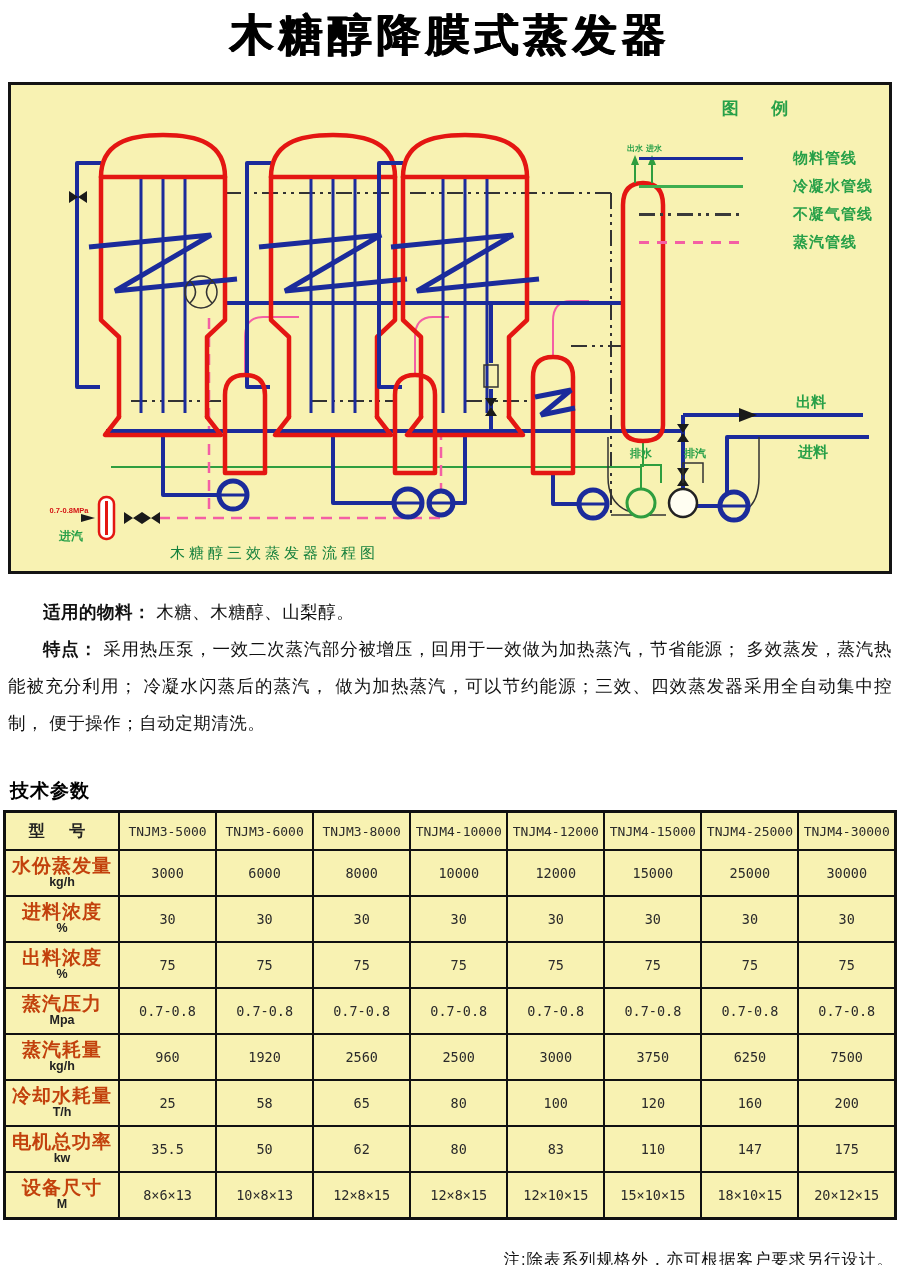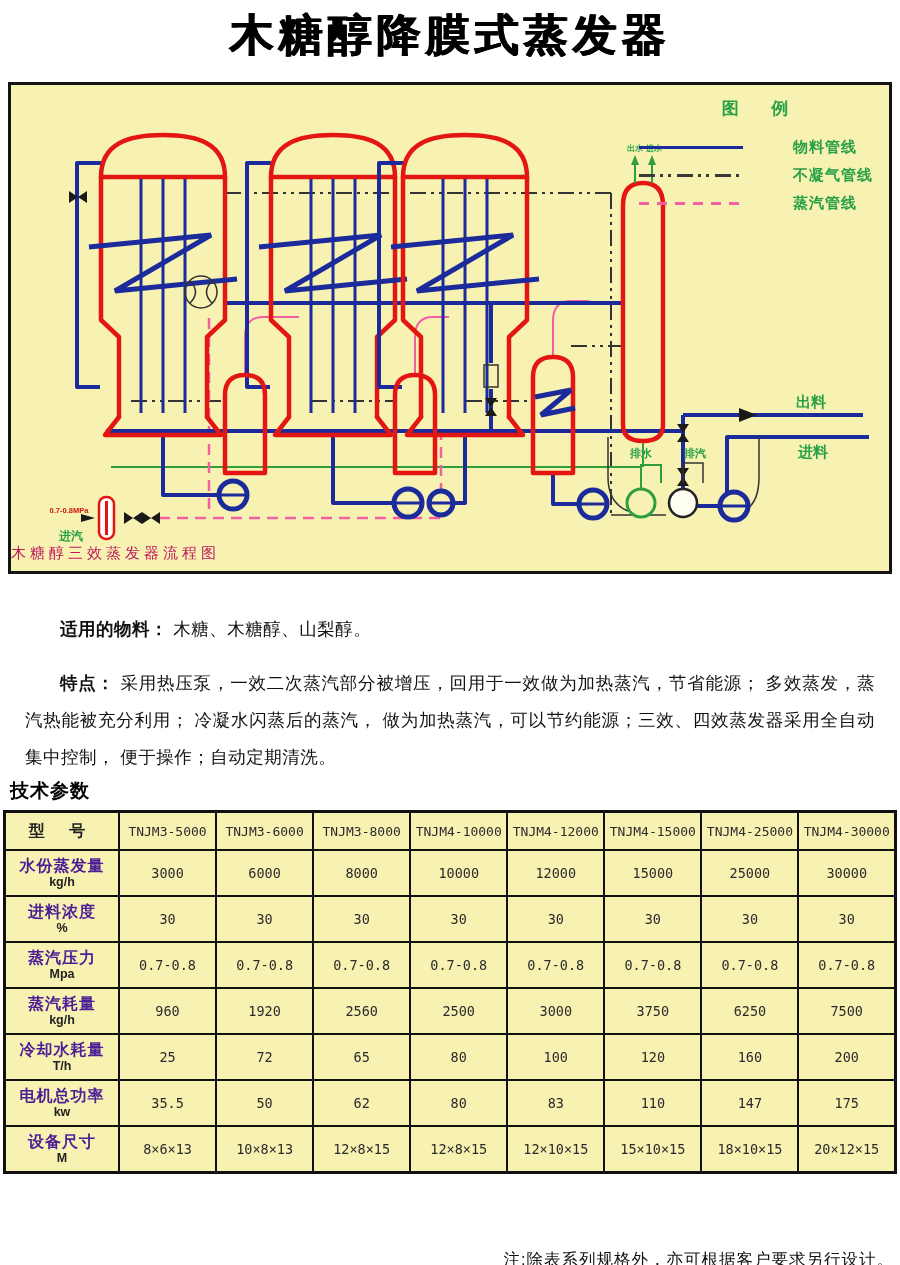--- a/index.html
+++ b/index.html
@@ -28,51 +28,51 @@
   .pk2{stroke:#333;stroke-width:1.5;fill:none;}
   .pump{stroke:#1b2b9b;stroke-width:5;fill:#f8f2b2;}
   .pumpg{stroke:#2f9e3f;stroke-width:3;fill:#f8f2b2;}
   .pumpk{stroke:#222;stroke-width:2.5;fill:#fffef2;}
   .vfill{fill:#1a1a1a;stroke:none;}
   .gtxt{fill:#27a048;font-weight:bold;font-family:"Liberation Sans",sans-serif;}
   .rtxt{fill:#d41414;font-weight:bold;font-family:"Liberation Sans",sans-serif;}
 
   .legend{position:absolute;left:628px;top:12px;width:246px;}
   .legend-title{color:#27a048;font-size:17px;font-weight:bold;letter-spacing:14px;
-    text-align:center;margin-bottom:13px;}
+    text-align:center;margin-bottom:24px;}
   .legend-row{display:flex;align-items:center;height:28px;}
   .legend-line{width:104px;height:3px;margin-right:14px;flex:none;}
   .legend-label{color:#27a048;font-size:15px;font-weight:bold;letter-spacing:1px;padding-left:36px;}
 
-  .diagram-caption{position:absolute;left:0;bottom:8px;width:60%;text-align:left;
-    font-size:15px;color:#be185d;letter-spacing:4px;}
+  .diagram-caption{position:absolute;left:0;bottom:8px;width:60%;text-align:center;
+    font-size:15px;color:#15803d;letter-spacing:4px;}
 
   
   .intro{position:absolute;left:8px;top:594px;width:884px;font-size:17.5px;
     line-height:37px;color:#111;text-align:justify;letter-spacing:0.5px;}
-  .intro p{margin:17px;text-indent:2em;}
+  .intro p{margin:0;text-indent:2em;}
   .intro .blabel{font-weight:bold;}
 
   
   .specs-heading{position:absolute;left:10px;top:778px;font-size:19px;font-weight:bold;
     color:#000;letter-spacing:1px;}
   .spec-table{position:absolute;left:3px;top:810px;width:894px;border-collapse:collapse;
     background:#f8f2b2;table-layout:fixed;padding-left:32px;}
   .spec-table td,.spec-table th{border:2px solid #111;text-align:center;vertical-align:middle;
     padding:0;color:#2b2b2b;}
   .spec-table{border:3px solid #111;}
   .spec-table .col-lbl{width:112px;}
   .spec-table thead th{height:36px;font-size:13px;font-weight:normal;
     font-family:"DejaVu Sans Mono","Liberation Mono",monospace;}
   .spec-table thead th.lbl{font-size:16px;font-weight:bold;letter-spacing:10px;
     font-family:"Liberation Sans",sans-serif;color:#222;}
   .spec-table tbody td{height:44px;font-size:13.5px;
     font-family:"DejaVu Sans Mono","Liberation Mono",monospace;}
   .spec-table tbody td.lbl{font-family:"Liberation Sans",sans-serif;}
-  .spec-table .row-name{font-size:16px;font-weight:bold;color:#4c1d95;line-height:19px;letter-spacing:1px;}
+  .spec-table .row-name{font-size:19px;font-weight:bold;color:#c2410c;line-height:19px;letter-spacing:1px;}
   .spec-table .row-unit{font-size:12.5px;font-weight:bold;color:#222;line-height:15px;text-align:center;}
 
   .note{position:absolute;right:6px;top:1233px;font-size:16.5px;color:#111;letter-spacing:1px;margin-top:16px;}
 </style>
 </head>
 <body>
 
 <div id="page">
 
   <div class="main-title">木糖醇降膜式蒸发器</div>
@@ -206,20 +206,24 @@
     </svg>
 
     <div class="legend">
       <div class="legend-title">图  例</div>
       <div id="legend-items">
           <div class="legend-row">
             <span class="legend-line" style="background: rgb(27, 43, 155);"></span>
             <span class="legend-label">物料管线</span>
           </div>
           <div class="legend-row">
+            <span class="legend-line" style="background: rgb(63, 174, 79);"></span>
+            <span class="legend-label">冷凝水管线</span>
+          </div>
+          <div class="legend-row">
             <span class="legend-line" style="background: repeating-linear-gradient(90deg, rgb(58, 58, 58) 0px, rgb(58, 58, 58) 16px, transparent 16px, transparent 21px, rgb(58, 58, 58) 21px, rgb(58, 58, 58) 24px, transparent 24px, transparent 29px, rgb(58, 58, 58) 29px, rgb(58, 58, 58) 32px, transparent 32px, transparent 38px);"></span>
             <span class="legend-label">不凝气管线</span>
           </div>
           <div class="legend-row">
             <span class="legend-line" style="background: repeating-linear-gradient(90deg, rgb(244, 95, 164) 0px, rgb(244, 95, 164) 10px, transparent 10px, transparent 18px);"></span>
             <span class="legend-label">蒸汽管线</span>
           </div>
         </div>
     </div>
 
@@ -271,20 +275,34 @@
           <td>30</td>
           <td>30</td>
           <td>30</td>
           <td>30</td>
           <td>30</td>
           <td>30</td>
           <td>30</td>
         </tr>
         <tr>
           <td class="lbl">
+            <div class="row-name">出料浓度</div>
+            <div class="row-unit">%</div>
+          </td>
+          <td>75</td>
+          <td>75</td>
+          <td>75</td>
+          <td>75</td>
+          <td>75</td>
+          <td>75</td>
+          <td>75</td>
+          <td>75</td>
+        </tr>
+        <tr>
+          <td class="lbl">
             <div class="row-name">蒸汽压力</div>
             <div class="row-unit">Mpa</div>
           </td>
           <td>0.7-0.8</td>
           <td>0.7-0.8</td>
           <td>0.7-0.8</td>
           <td>0.7-0.8</td>
           <td>0.7-0.8</td>
           <td>0.7-0.8</td>
           <td>0.7-0.8</td>
@@ -303,21 +321,21 @@
           <td>3750</td>
           <td>6250</td>
           <td>7500</td>
         </tr>
         <tr>
           <td class="lbl">
             <div class="row-name">冷却水耗量</div>
             <div class="row-unit">T/h</div>
           </td>
           <td>25</td>
-          <td>72</td>
+          <td>58</td>
           <td>65</td>
           <td>80</td>
           <td>100</td>
           <td>120</td>
           <td>160</td>
           <td>200</td>
         </tr>
         <tr>
           <td class="lbl">
             <div class="row-name">电机总功率</div>

